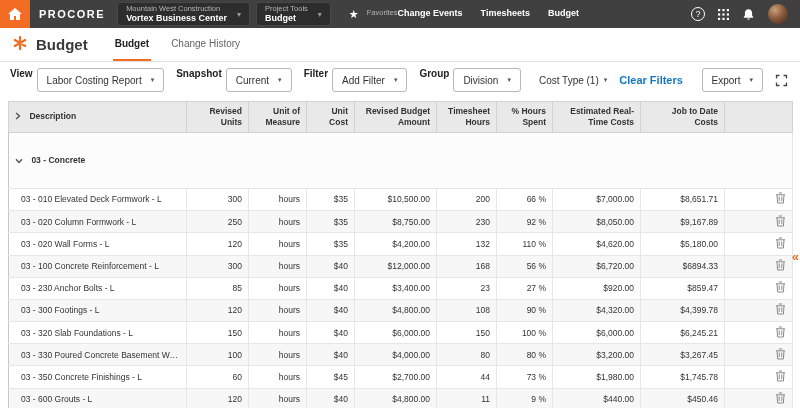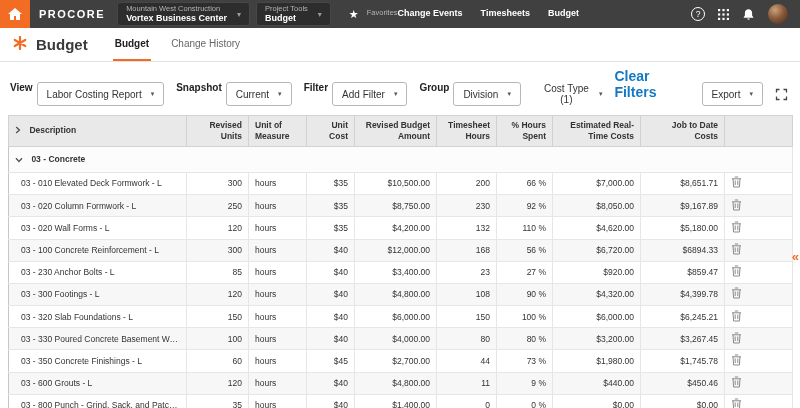--- a/index.html
+++ b/index.html
@@ -33,30 +33,30 @@
   .tabs { display:flex; gap:18px; margin-left:16px; align-self:stretch; }
   .tab { font-size:10px; color:#666; display:flex; align-items:center; padding:0 2px; border-bottom:2px solid transparent; cursor:pointer; }
   .tab.active { color:#222; font-weight:bold; border-bottom-color:#F36C23; }
   
   .filter-bar { display:flex; align-items:flex-end; padding:6px 10px 9px; gap:12px; background:#fff; }
   .fgroup { display:flex; flex-direction:row; gap:4px; }
   .flabel { font-size:10px; font-weight:bold; color:#222; }
   .dropdown { display:flex; align-items:center; gap:9px; height:24px; padding:0 9px; font-size:10px; color:#333; background:#fff; border:1px solid #b7b7b7; border-radius:3px; cursor:pointer; font-family:inherit; white-space:nowrap; }
   .dcaret { font-size:7px; color:#555; }
   .text-dd { display:flex; align-items:center; gap:5px; height:24px; font-size:10px; color:#333; background:none; border:none; cursor:pointer; font-family:inherit; margin-left:6px; }
-  .clear-link { font-size:14px; color:#1279C2; font-weight:bold; margin-bottom:6px; cursor:pointer; text-decoration:none; }
+  .clear-link { font-size:11px; color:#1279C2; font-weight:bold; margin-bottom:6px; cursor:pointer; text-decoration:none; }
   .filter-right { margin-left:auto; display:flex; align-items:center; gap:10px; }
   .icon-btn { background:none; border:none; cursor:pointer; padding:2px; line-height:0; }
   
   .table-wrap { padding:0 8px; }
   table { border-collapse:collapse; width:100%; table-layout:fixed; font-size:8.5px; color:#333; border:1px solid #c6c6c6; }
   thead th { background:#e9e9e9; font-weight:bold; padding:4px 6px; border:1px solid #d2d2d2; line-height:1.3; vertical-align:middle; }
   td { padding:3.5px 6px; border-right:1px solid #e6e6e6; border-bottom:1px solid #e6e6e6; white-space:nowrap; overflow:hidden; text-overflow:ellipsis; line-height:1.2; }
-  .al { text-align:left; } .ar { text-align:right; } .ac { text-align:left;margin-left:8px; }
-  .group-row td { font-weight:bold; background:#fcfcfc; padding:7px 6px; }
+  .al { text-align:left; } .ar { text-align:right; } .ac { text-align:right;margin-left:8px; }
+  .group-row td { font-weight:bold; background:#fcfcfc; padding:22px 6px; }
   .grp-caret, .hdr-chev { display:inline-block; margin-right:6px; vertical-align:middle; cursor:pointer; }
   .data-row:nth-child(even) td { background:#f7f7f7; }
   .data-row .desc { padding-left:12px; }
   .trash-btn { background:none; border:none; cursor:pointer; padding:0; line-height:0; }
   
   .panel-toggle { position:absolute; right:1px; top:250px; color:#F36C23; font-size:13px; font-weight:bold; cursor:pointer; line-height:1; }
 </style>
 </head>
 <body>
 

